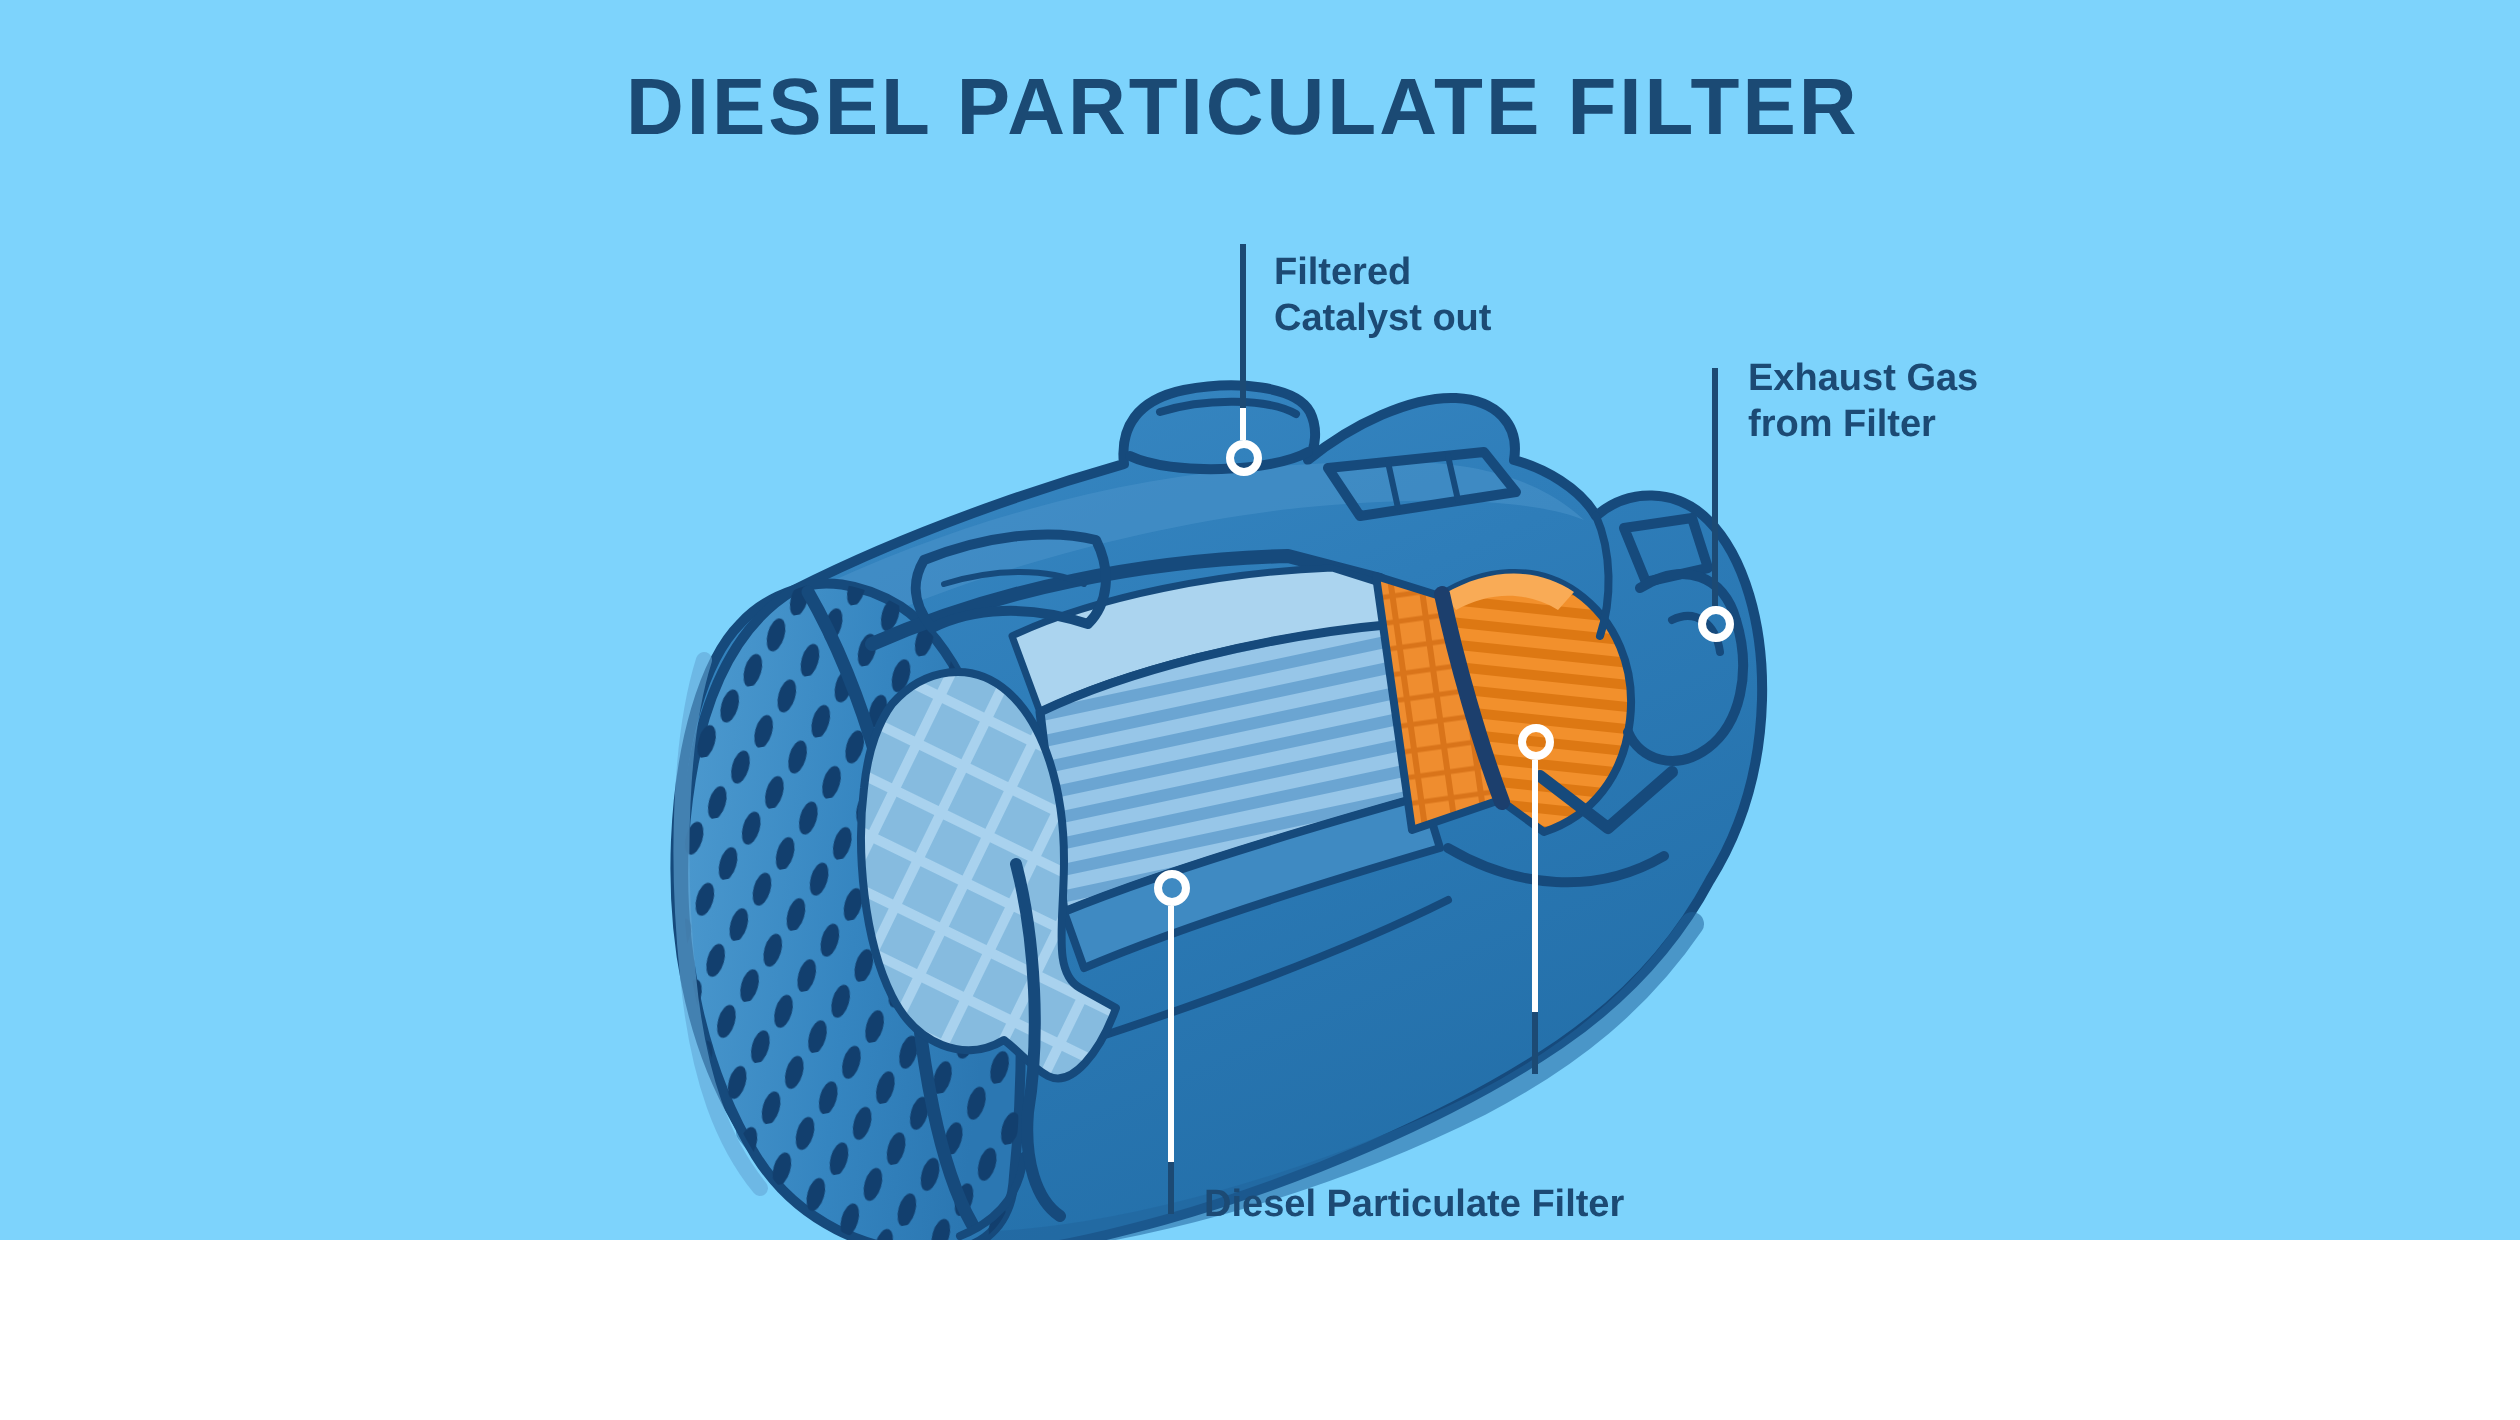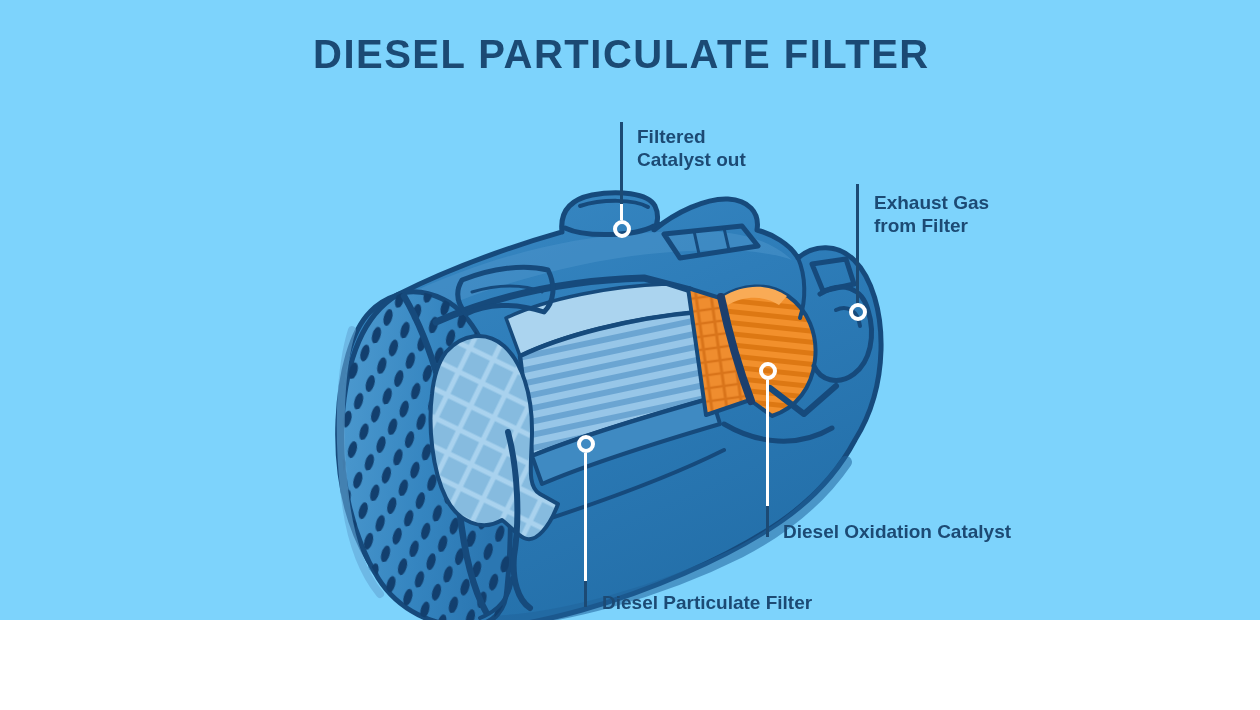--- a/index.html
+++ b/index.html
@@ -189,28 +189,27 @@
   <div class="leader-seg leader-navy" style="left:620px;top:122px;height:82px;"></div>
   <div class="leader-seg leader-white" style="left:620px;top:204px;height:16px;"></div>
   <div class="marker-ring" style="left:612.5px;top:219.5px;"></div>
   <div class="callout-label" style="left:637px;top:126px;">
     <div>Filtered</div>
     <div>Catalyst out</div>
   </div>
 
   <div class="leader-seg leader-navy" style="left:856px;top:184px;height:119px;"></div>
   <div class="marker-ring" style="left:848.5px;top:303px;"></div>
-  <div class="callout-label" style="left:874px;top:192px;">
+  <div class="callout-label" style="left:874px;top:179px;">
     <div>Exhaust Gas</div>
     <div>from Filter</div>
   </div>
 
   <div class="marker-ring" style="left:758.5px;top:361.5px;"></div>
   <div class="leader-seg leader-white" style="left:766px;top:380px;height:126px;"></div>
   <div class="leader-seg leader-navy" style="left:766px;top:506px;height:31px;"></div>
-  <div class="callout-label" style="left:783px;top:521px;">Diesel Oxidation Catalyst</div>
 
   <div class="marker-ring" style="left:576.5px;top:434.5px;"></div>
   <div class="leader-seg leader-white" style="left:584px;top:453px;height:128px;"></div>
   <div class="leader-seg leader-navy" style="left:584px;top:581px;height:26px;"></div>
   <div class="callout-label" style="left:602px;top:592px;">Diesel Particulate Filter</div>
 
 </div>
 
 </body></html>

